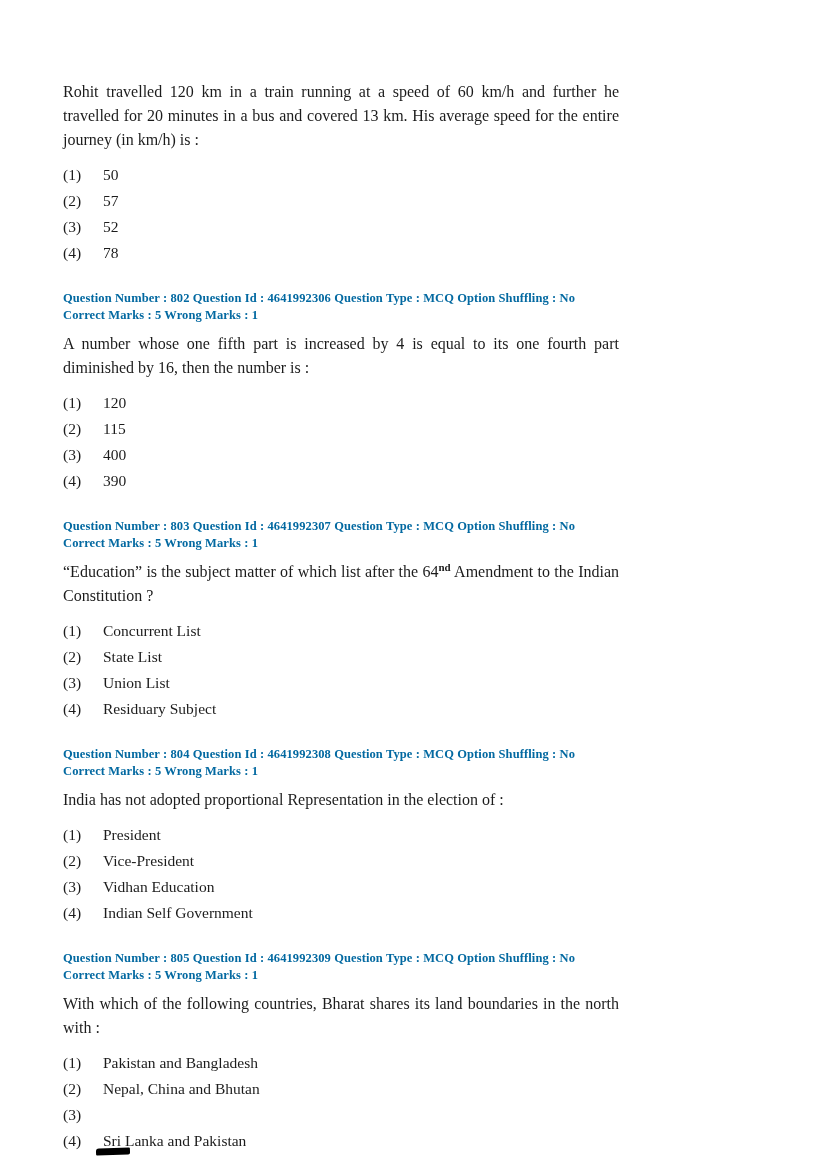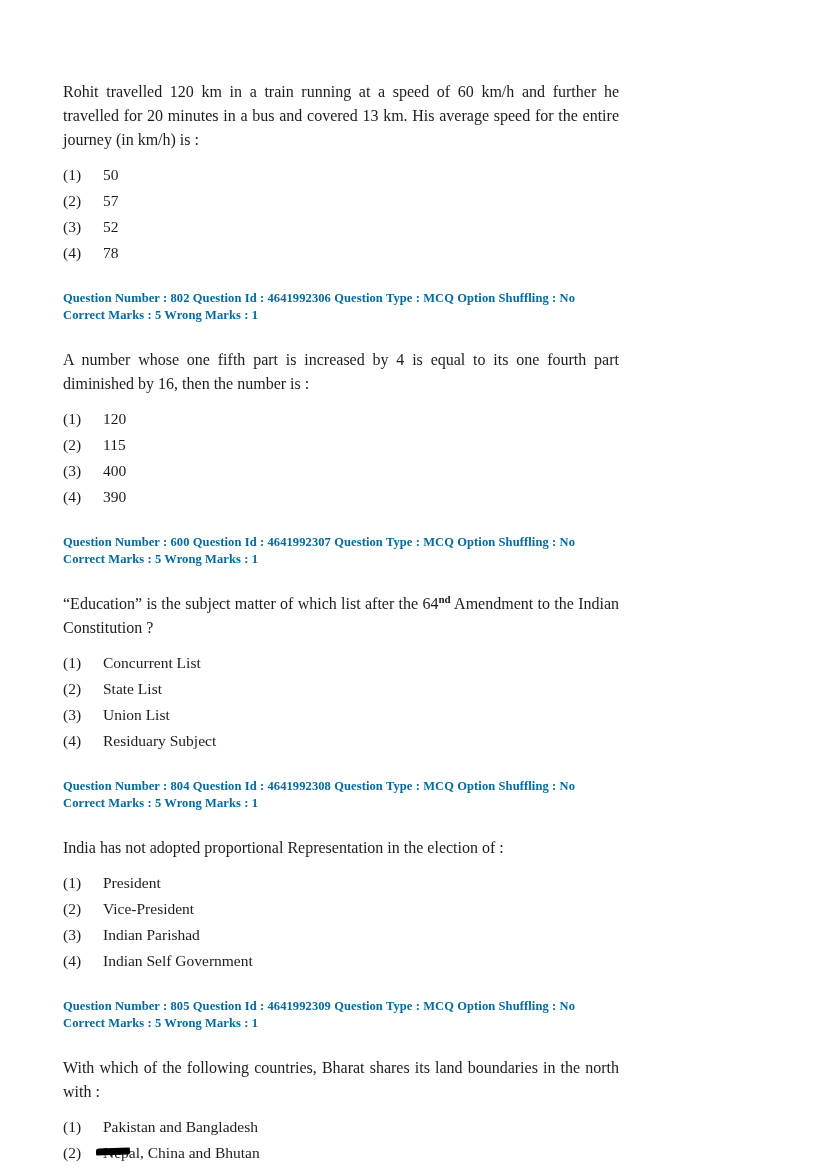--- a/index.html
+++ b/index.html
@@ -24,21 +24,21 @@
   .q-header {
     margin-top: 24px;
     font-weight: bold;
     font-size: 12.5px;
     line-height: 17px;
     color: #0369a1;
     letter-spacing: 0.1px;
   }
   .q-header-line { display: block; }
   .q-text {
-    margin-top: 24px;
+    margin-top: 8px;
     font-size: 16px;
     line-height: 24px;
     text-align: justify;
     color: #1c1c1c;
   }
   .q-text sup {
     font-size: 11px;
     font-weight: bold;
     line-height: 0;
   }
@@ -117,21 +117,21 @@
       </div>
       <div class="option">
         <span class="opt-num">(4)</span>
         <span class="opt-label">390</span>
       </div>
     </div>
   </div>
 
   <div class="question">
     <div class="q-header">
-      <span class="q-header-line">Question Number : 600 Question Id : 4641992307 Question Type : MCQ Option Shuffling : No</span>
+      <span class="q-header-line">Question Number : 803 Question Id : 4641992307 Question Type : MCQ Option Shuffling : No</span>
       <span class="q-header-line">Correct Marks : 5 Wrong Marks : 1</span>
     </div>
     <div class="q-text"><span>“Education” is the subject matter of which list after the 64</span><sup>nd</sup><span> Amendment to the Indian Constitution ?</span></div>
     <div class="options">
       <div class="option">
         <span class="opt-num">(1)</span>
         <span class="opt-label">Concurrent List</span>
       </div>
       <div class="option">
         <span class="opt-num">(2)</span>
@@ -158,21 +158,21 @@
       <div class="option">
         <span class="opt-num">(1)</span>
         <span class="opt-label">President</span>
       </div>
       <div class="option">
         <span class="opt-num">(2)</span>
         <span class="opt-label">Vice-President</span>
       </div>
       <div class="option">
         <span class="opt-num">(3)</span>
-        <span class="opt-label">Indian Parishad</span>
+        <span class="opt-label">Vidhan Education</span>
       </div>
       <div class="option">
         <span class="opt-num">(4)</span>
         <span class="opt-label">Indian Self Government</span>
       </div>
     </div>
   </div>
 
   <div class="question">
     <div class="q-header">

